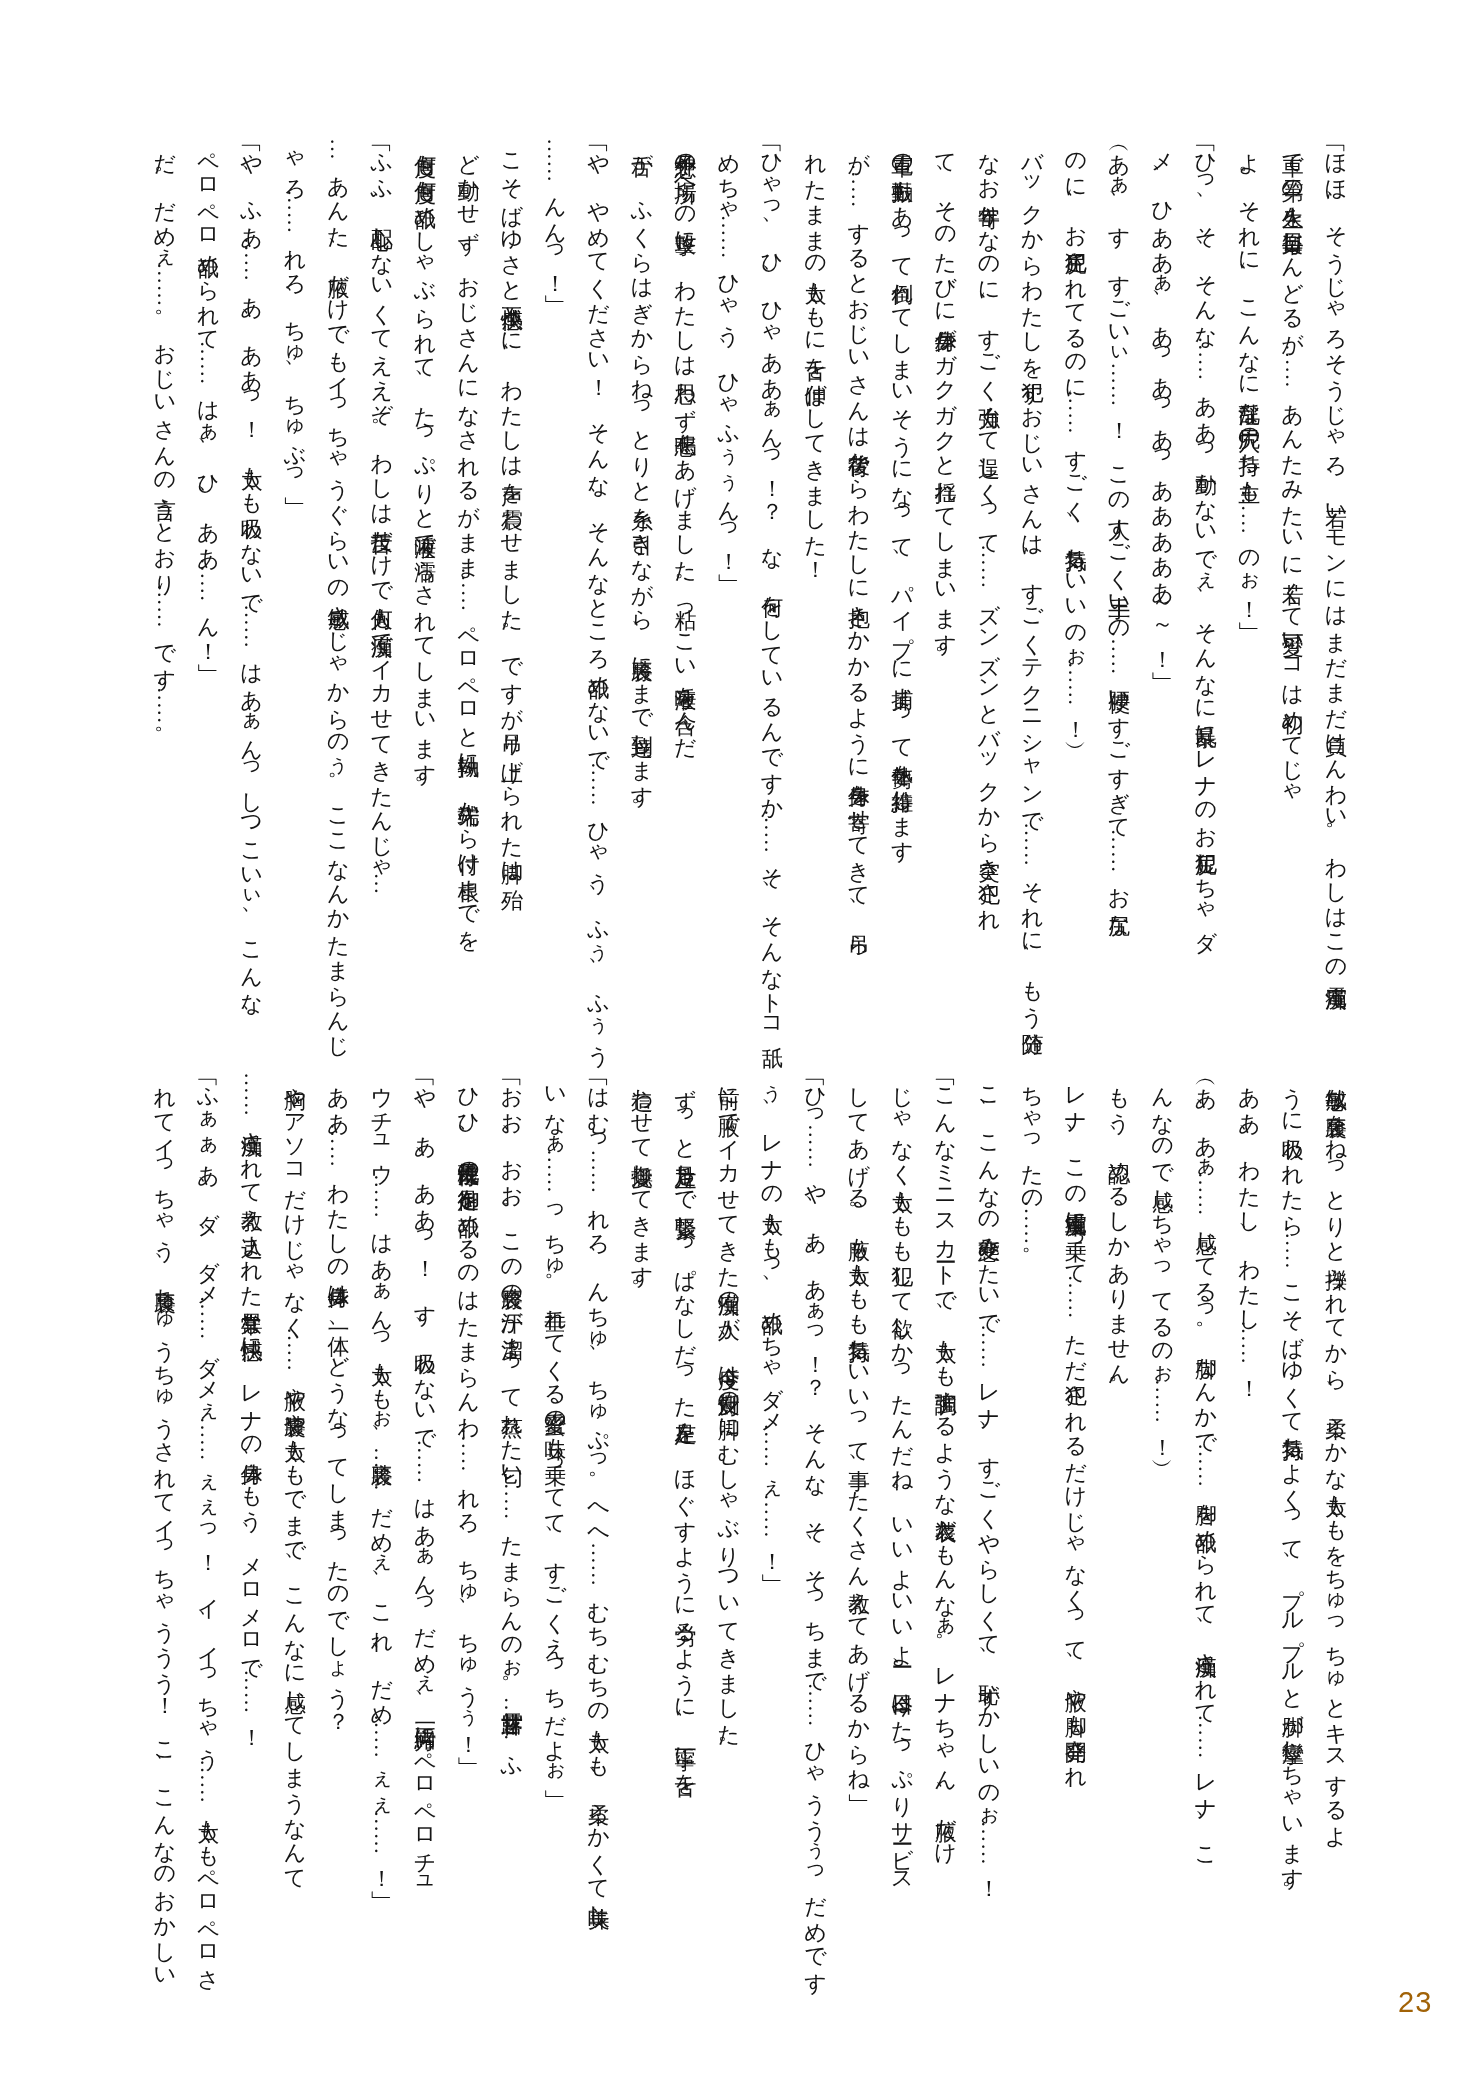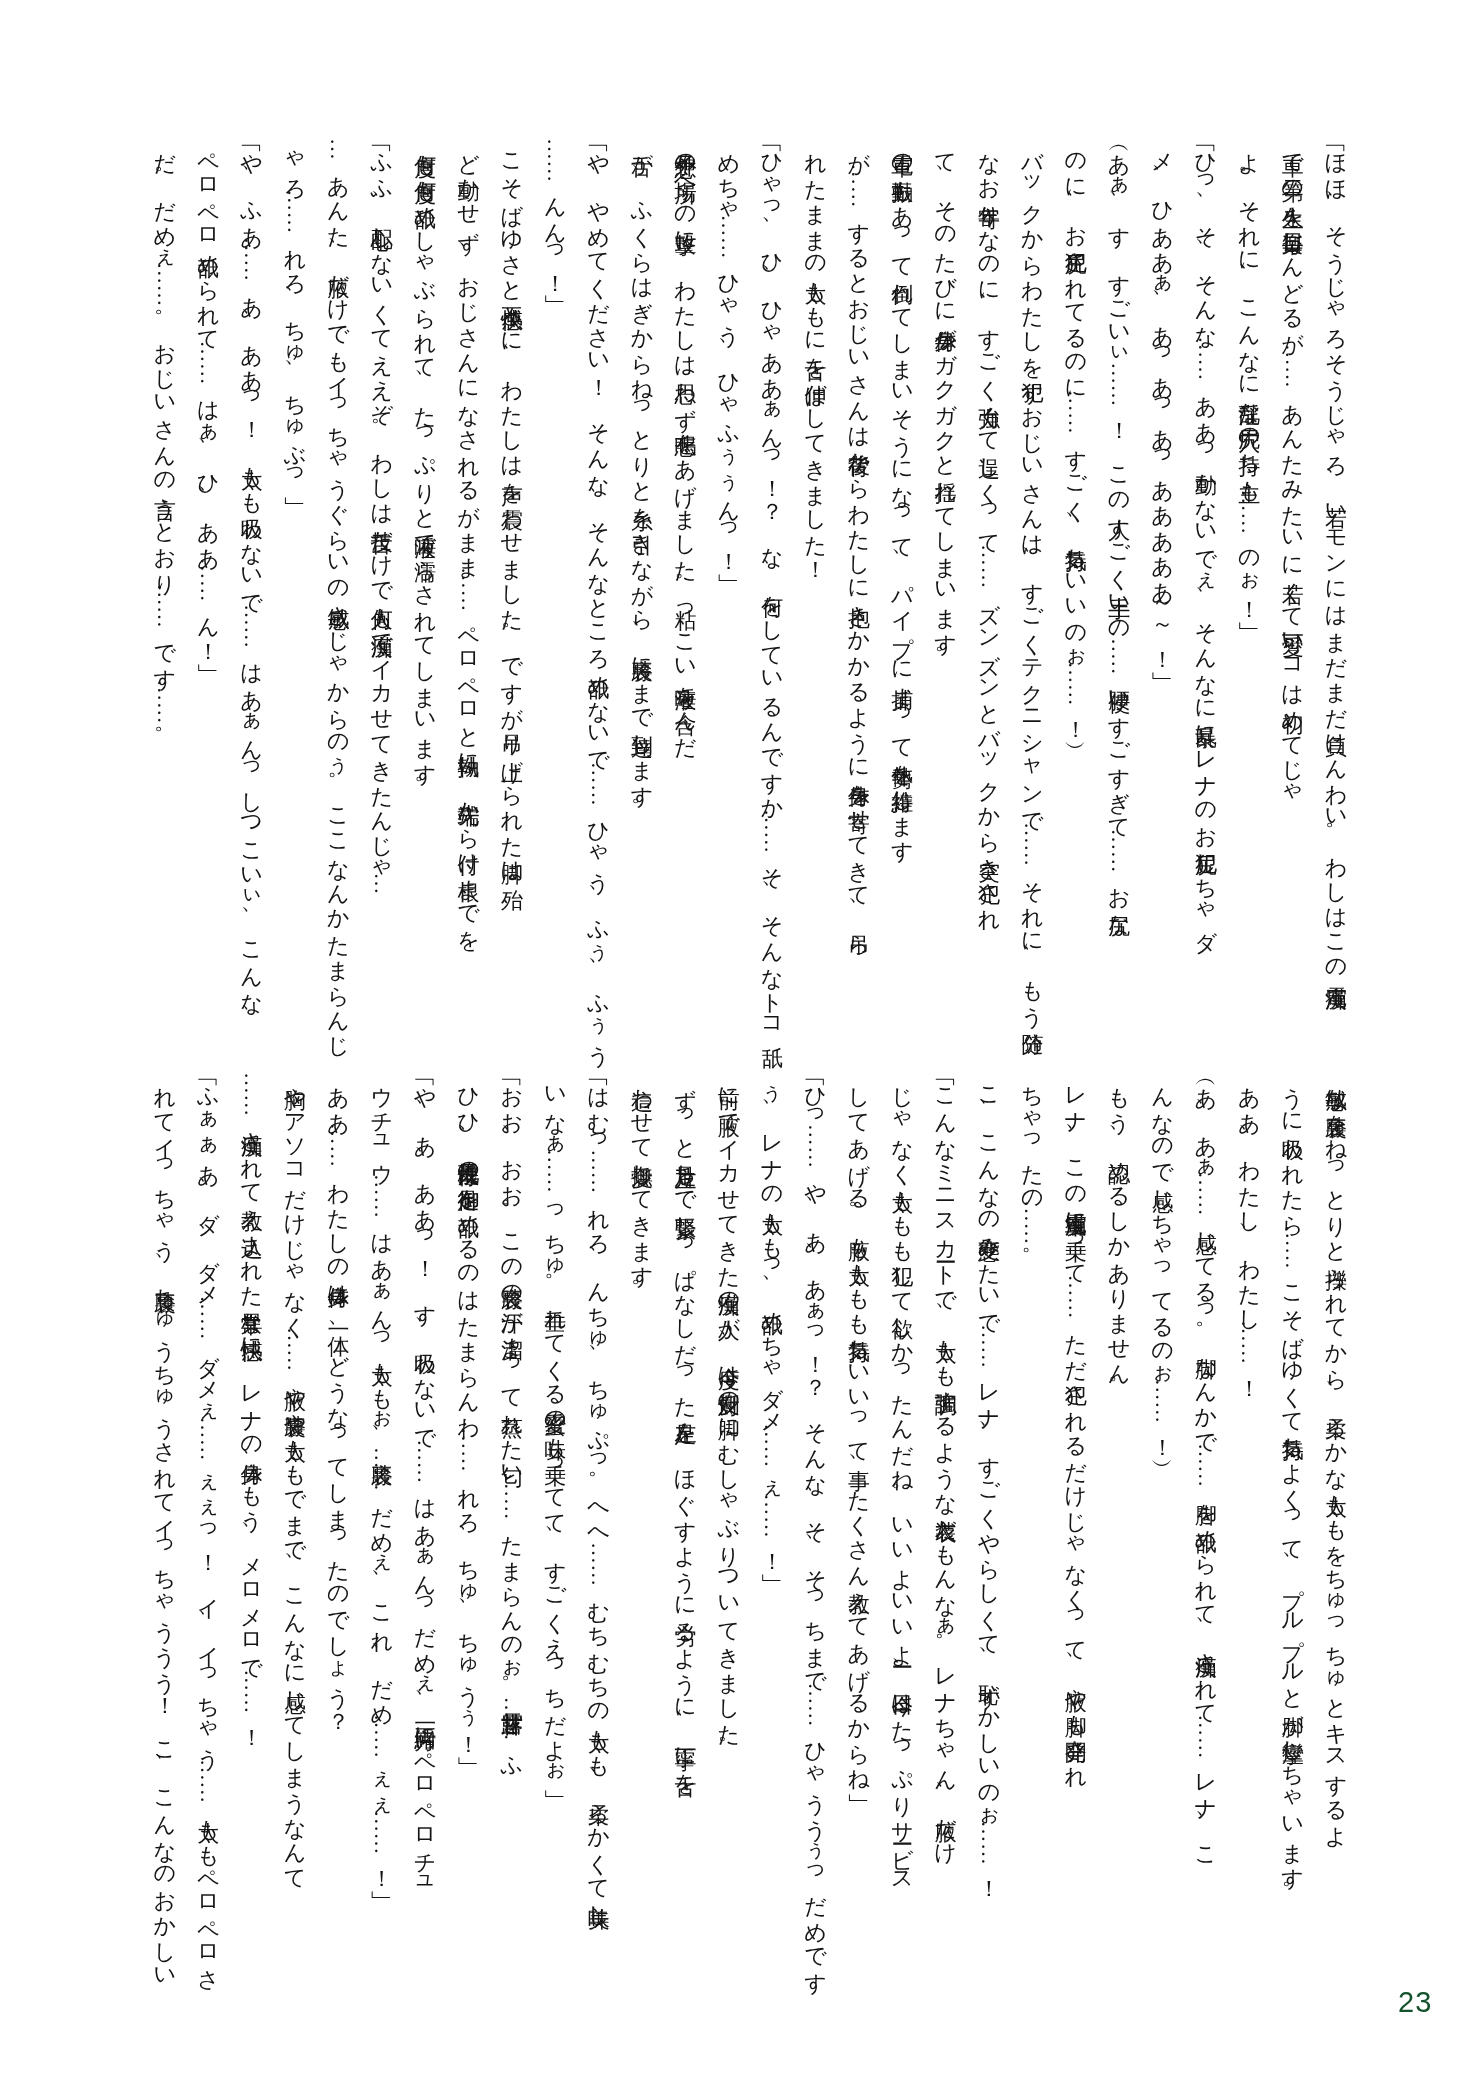--- a/index.html
+++ b/index.html
@@ -25,21 +25,21 @@
   .block-2 { top: 1072px; height: 876px; }
   .text-block p {
     margin: 0;
     padding: 0;
     white-space: nowrap;
   }
   .page-number {
     position: absolute;
     top: 1986px;
     left: 1398px;
-    color: #14532d;
+    color: #a16207;
     font-family: "Liberation Sans", "DejaVu Sans", sans-serif;
     font-size: 29px;
     letter-spacing: 1px;
   }
 </style>
 </head>
 <body>
 
 <div class="page">
   <section class="text-block block-1" id="block1">

